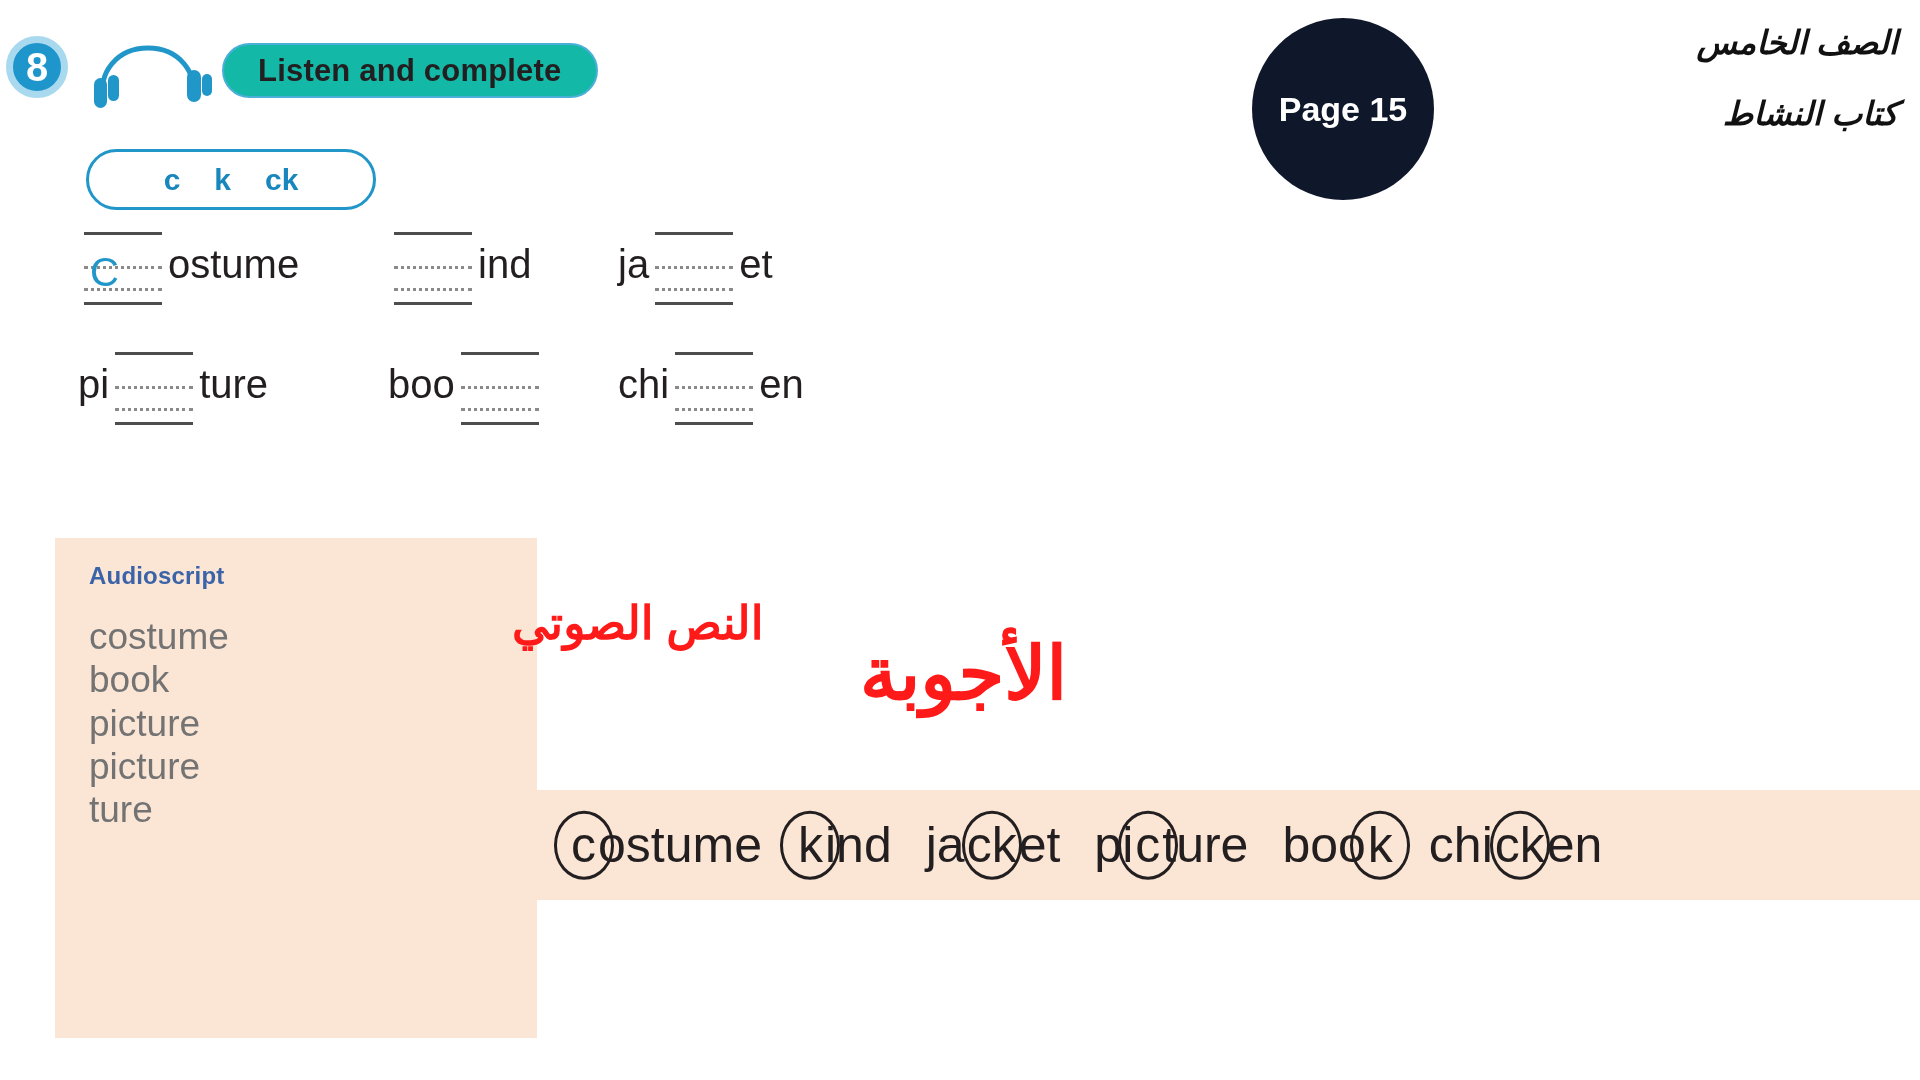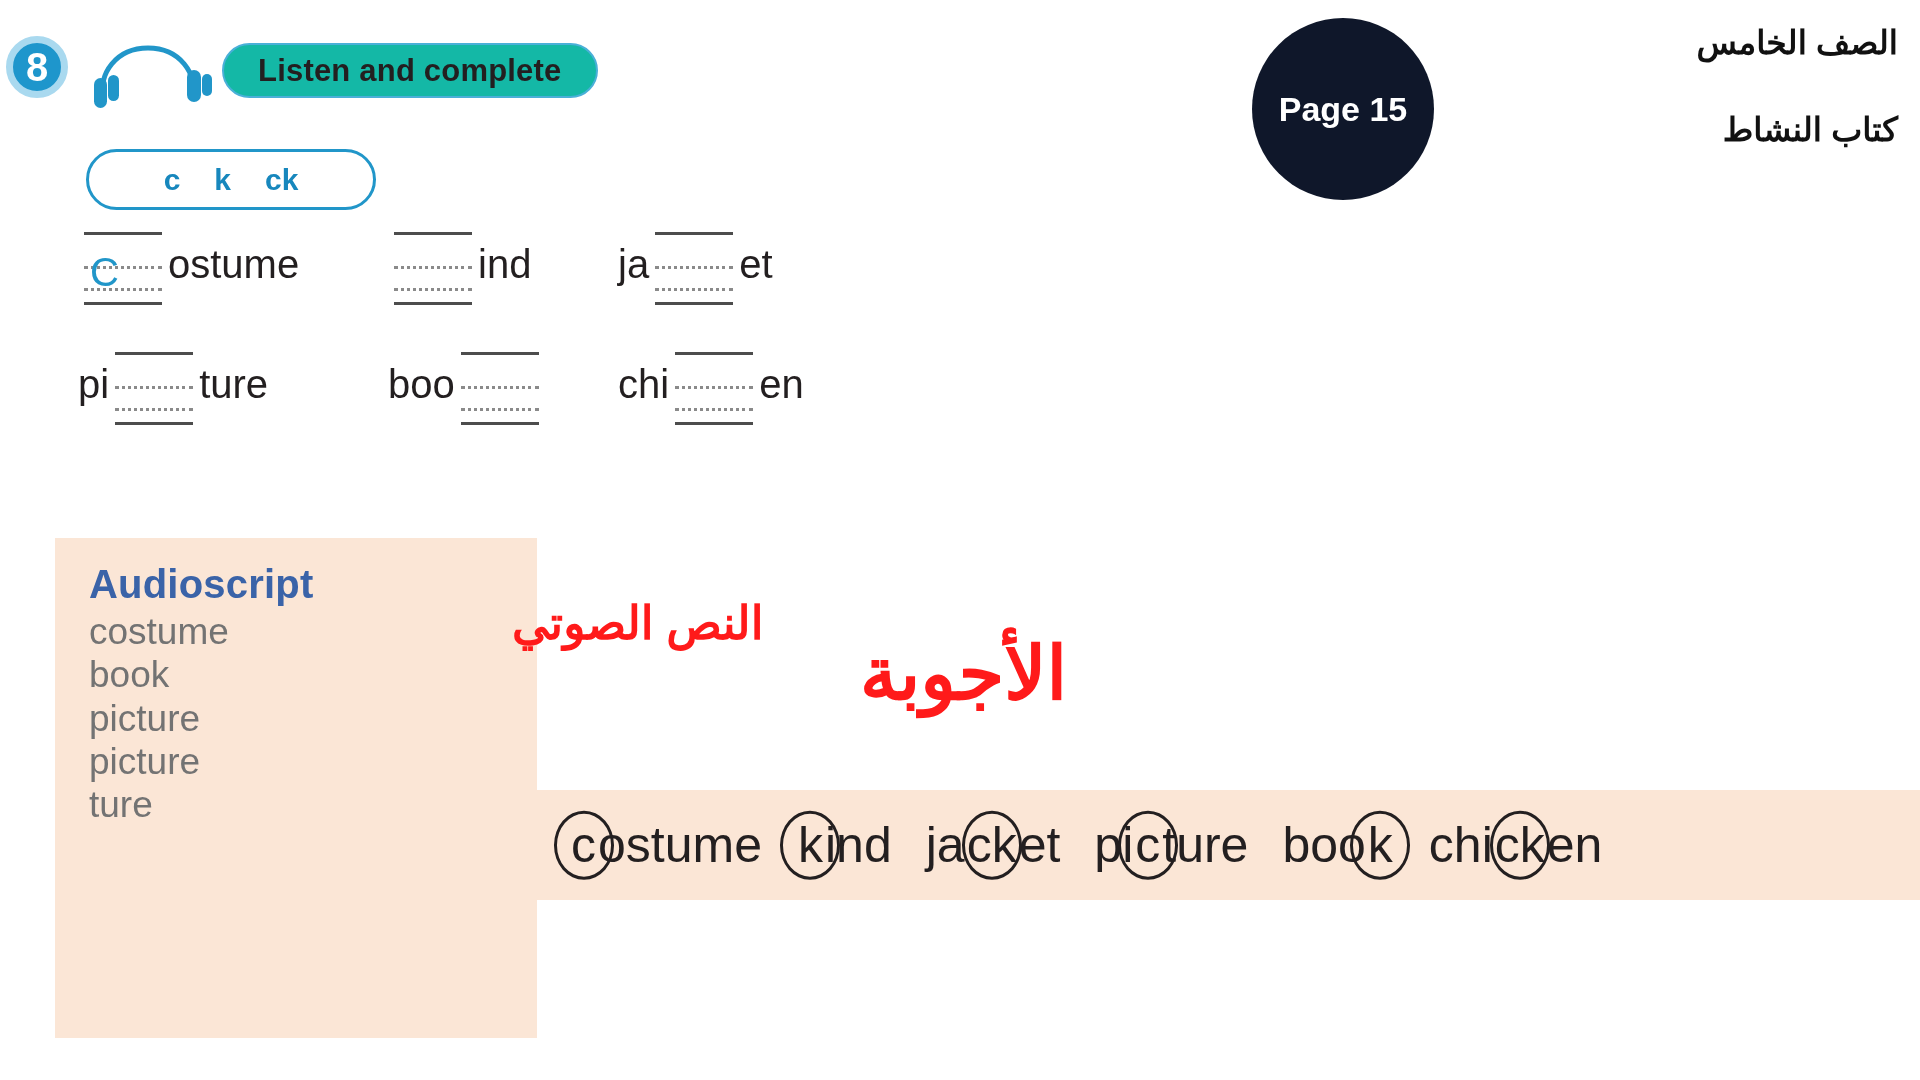--- a/index.html
+++ b/index.html
@@ -44,22 +44,23 @@
     display: flex; align-items: center; justify-content: center;
     color: #fff; font-size: 34px; font-weight: 600;
   }
 
   
   .ar-head {
     position: absolute; right: 22px; top: 26px;
     width: 440px; direction: rtl;
     font-size: 33px; font-weight: bold; color: #111;
     line-height: 1.0;
-  }
-  .ar-head .l2 { margin-top: 54px; }
+    font-style: italic;
+  }
+  .ar-head .l2 { margin-top: 38px; }
 
   
   .phonics-box {
     position: absolute; left: 86px; top: 149px;
     width: 290px; height: 61px;
     border: 3px solid #2196c9;
     border-radius: 32px;
     display: flex; align-items: center; justify-content: center;
     gap: 34px;
     font-size: 30px; font-weight: bold; color: #1787bd;
@@ -91,22 +92,22 @@
   }
 
   
   .audio-panel {
     position: absolute; left: 55px; top: 538px;
     width: 482px; height: 500px;
     background: #fbe6d6;
     padding: 24px 0 0 34px;
   }
   .audio-title {
-    font-size: 40px; font-weight: bold; color: #3a63a8;
-    margin-bottom: 3px; letter-spacing: .2px;
+    font-size: 24px; font-weight: bold; color: #3a63a8;
+    margin-bottom: 25px; letter-spacing: .2px;
   }
   .audio-list { list-style: none; }
   .audio-list li {
     font-size: 37px; color: #737373; line-height: 1.17;
     font-weight: 400;
   }
 
   
   .ar-red-script {
     position: absolute; left: 512px; top: 580px;

